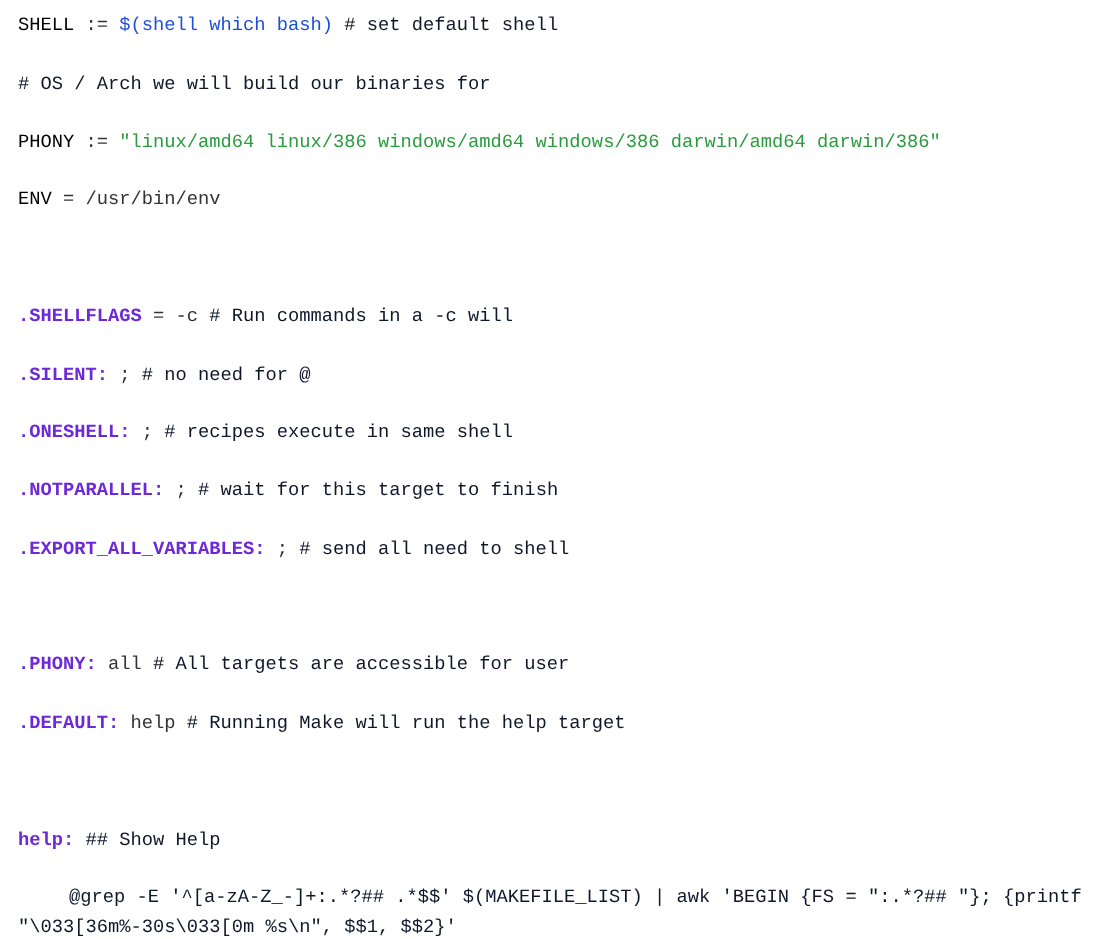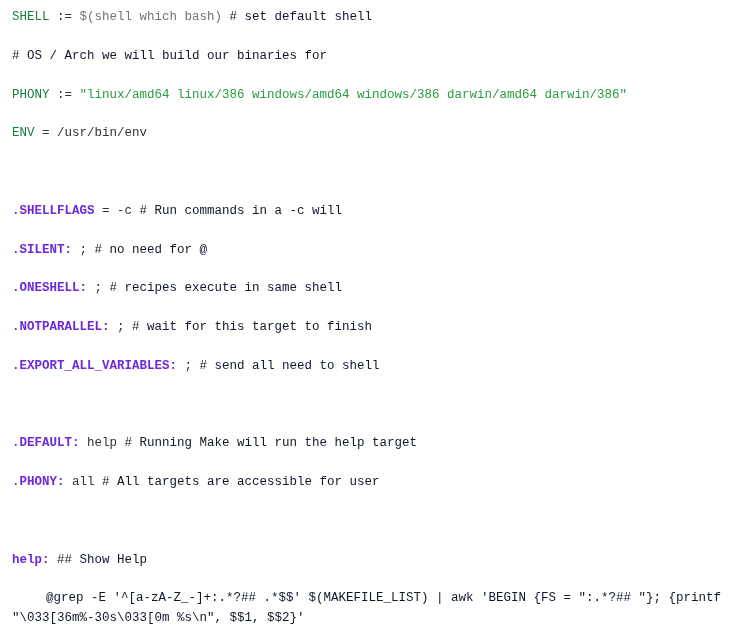--- a/index.html
+++ b/index.html
@@ -14,44 +14,44 @@
     box-sizing: border-box;
     position: relative;
   }
   pre {
     margin: 0;
     font-family: inherit;
     white-space: pre-wrap;
     word-break: break-word;
   }
   .line { display: block; }
-  .kw-var   { color: #15803d; }       
+  .kw-var   { color: #000000; }       
   .kw-dir   { color: #6d28d9; font-weight: bold; }  
   .op       { color: #333; }          
   .str      { color: #2a9c3e; }       
   .cmt      { color: #0f172a; } 
-  .fn       { color: #737373; }       
+  .fn       { color: #1d4ed8; }       
   .indent   { display:inline-block; width: 34px; }
 </style>
 </head>
 <body>
 
 <pre><span class="line"><span class="kw-var">SHELL</span><span class="op"> := </span><span class="fn">$(shell which bash)</span><span class="cmt"> # set default shell</span></span>
 <span class="line"><span class="cmt"># OS / Arch we will build our binaries for</span></span>
 <span class="line"><span class="kw-var">PHONY</span><span class="op"> := </span><span class="str">"linux/amd64 linux/386 windows/amd64 windows/386 darwin/amd64 darwin/386"</span></span>
 <span class="line"><span class="kw-var">ENV</span><span> = /usr/bin/env</span></span>
 <span class="line"> </span>
 <span class="line"><span class="kw-dir">.SHELLFLAGS</span><span> = -c </span><span class="cmt"># Run commands in a -c will</span></span>
 <span class="line"><span class="kw-dir">.SILENT:</span><span> ; </span><span class="cmt"># no need for @</span></span>
 <span class="line"><span class="kw-dir">.ONESHELL:</span><span> ; </span><span class="cmt"># recipes execute in same shell</span></span>
 <span class="line"><span class="kw-dir">.NOTPARALLEL:</span><span> ; </span><span class="cmt"># wait for this target to finish</span></span>
 <span class="line"><span class="kw-dir">.EXPORT_ALL_VARIABLES:</span><span> ; </span><span class="cmt"># send all need to shell</span></span>
 <span class="line"> </span>
+<span class="line"><span class="kw-dir">.PHONY:</span><span> all </span><span class="cmt"># All targets are accessible for user</span></span>
 <span class="line"><span class="kw-dir">.DEFAULT:</span><span> help </span><span class="cmt"># Running Make will run the help target</span></span>
-<span class="line"><span class="kw-dir">.PHONY:</span><span> all </span><span class="cmt"># All targets are accessible for user</span></span>
 <span class="line"> </span>
 <span class="line"><span class="kw-dir">help:</span><span class="cmt"> ## Show Help</span></span>
 <span class="line"><span class="indent"></span><span class="cmt">@grep -E '^[a-zA-Z_-]+:.*?## .*$$' $(MAKEFILE_LIST) | awk 'BEGIN {FS = ":.*?## "}; {printf "\033[36m%-30s\033[0m %s\n", $$1, $$2}'</span></span>
 
 
 
 
 
 
 

